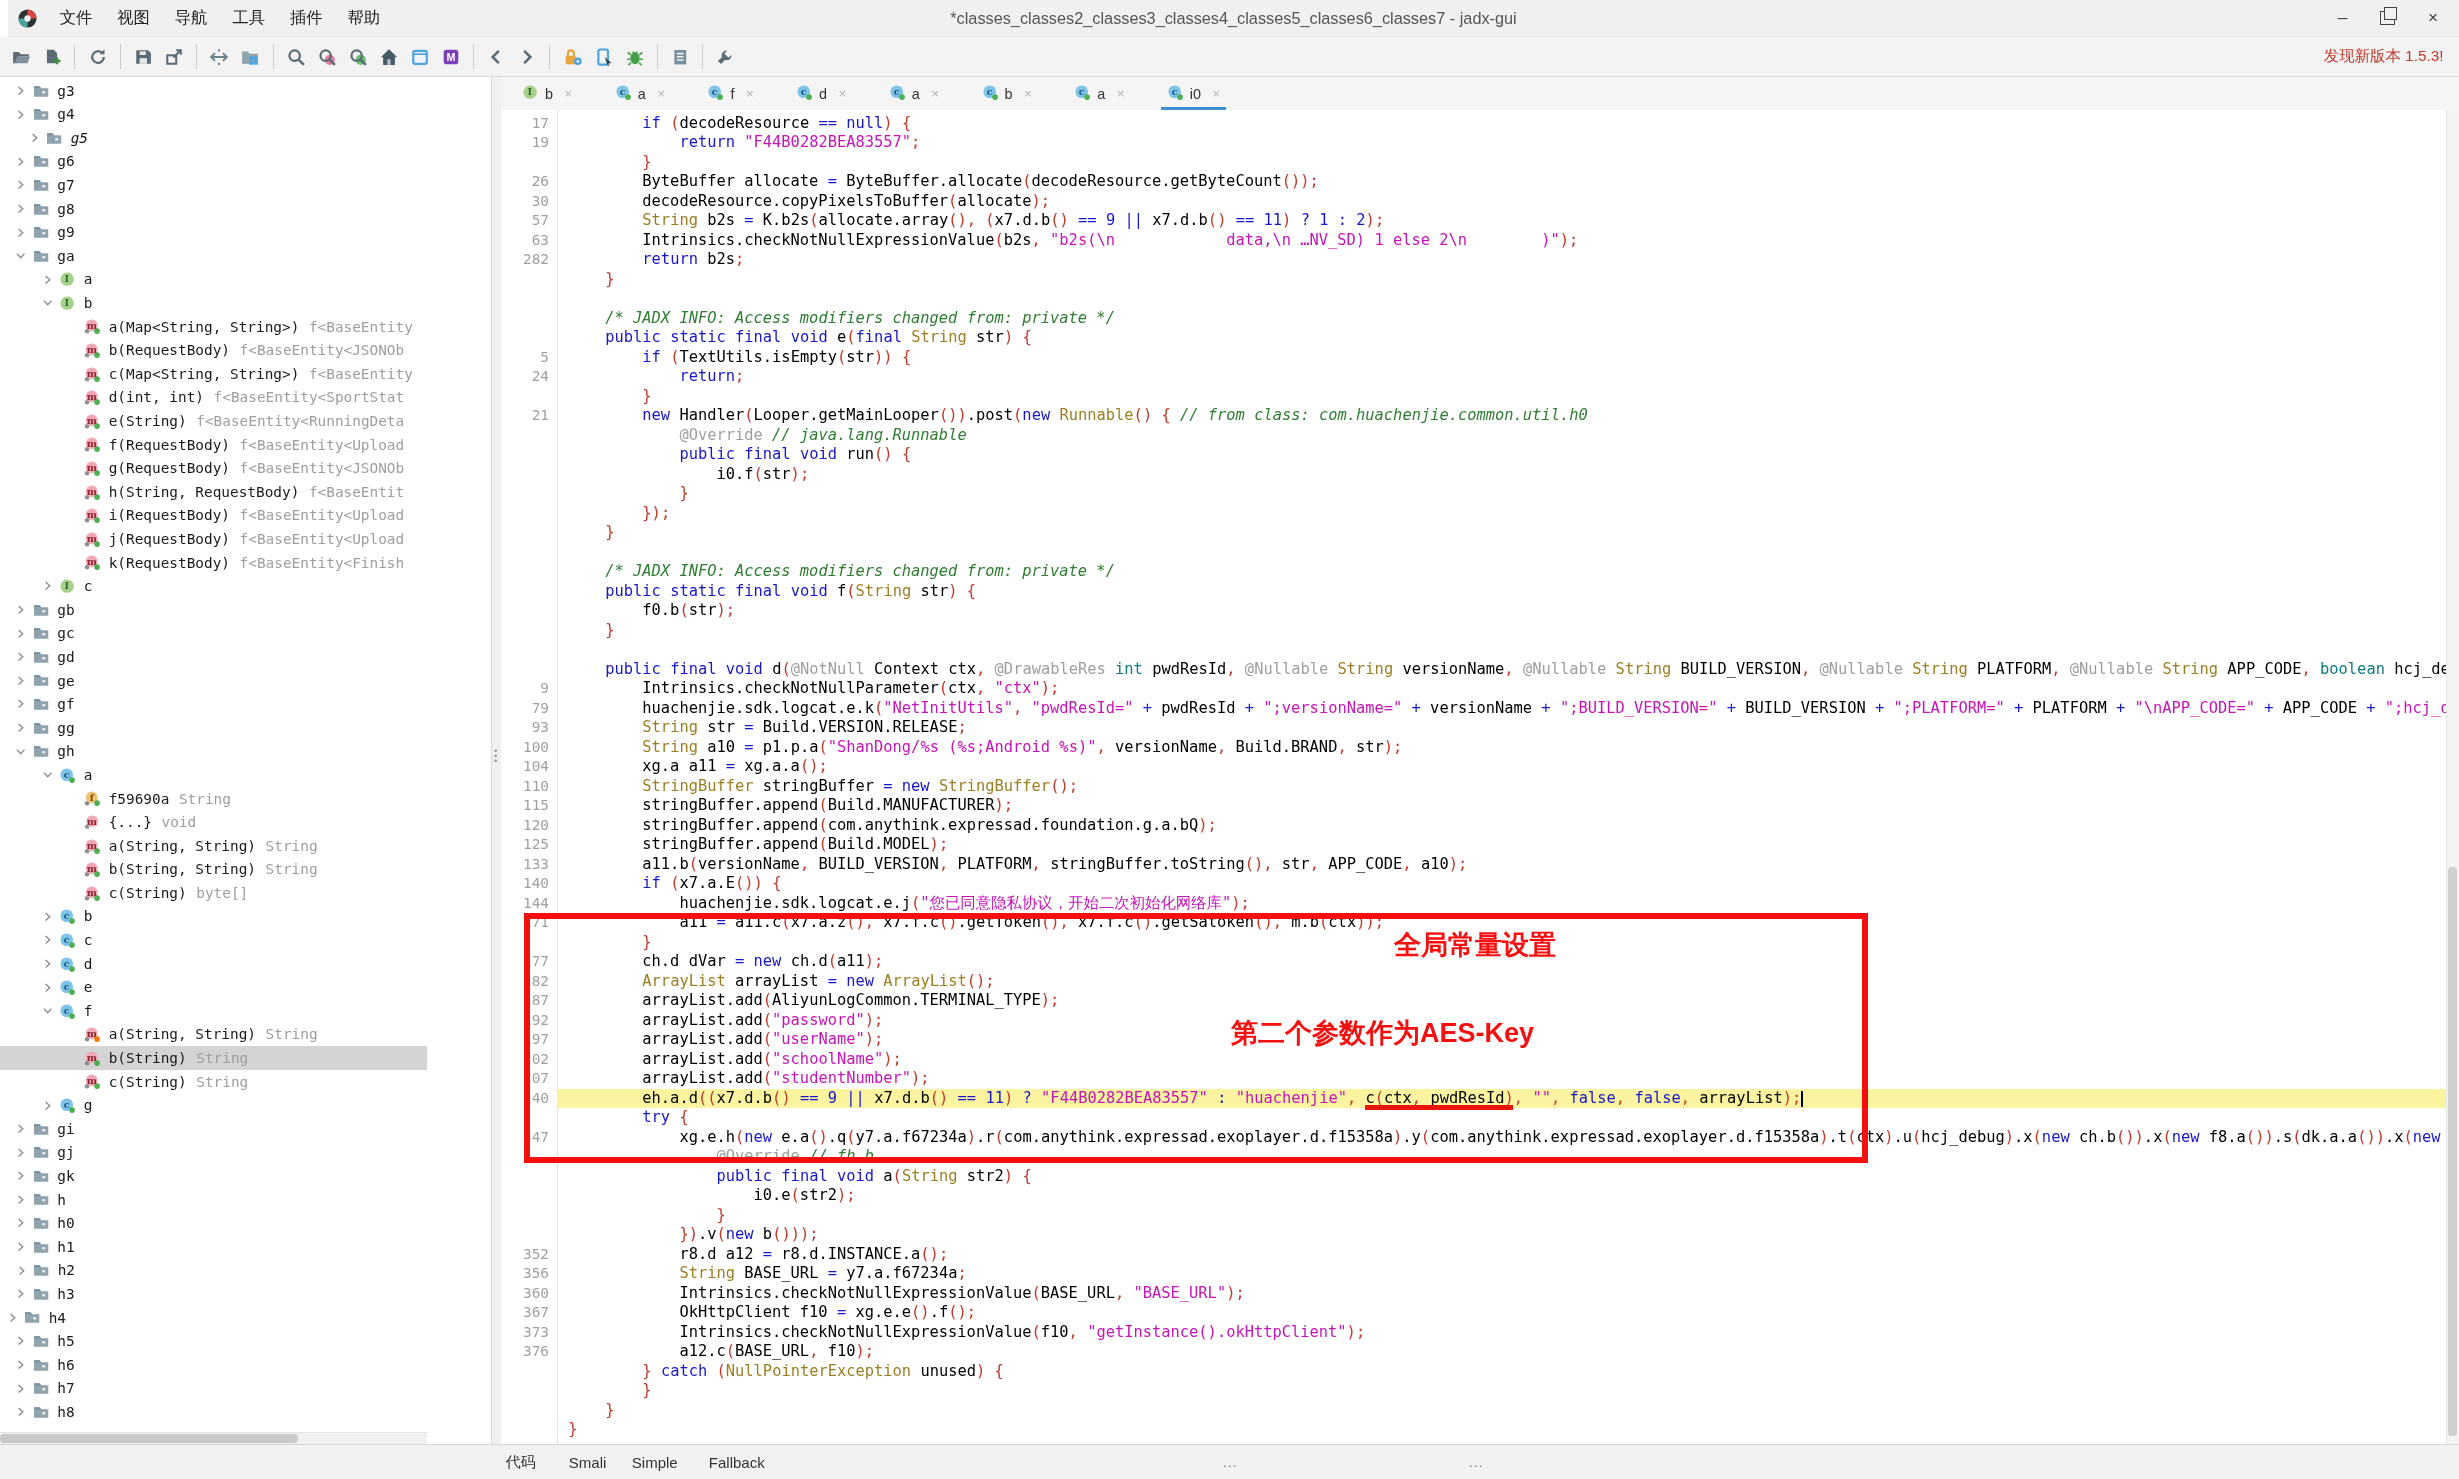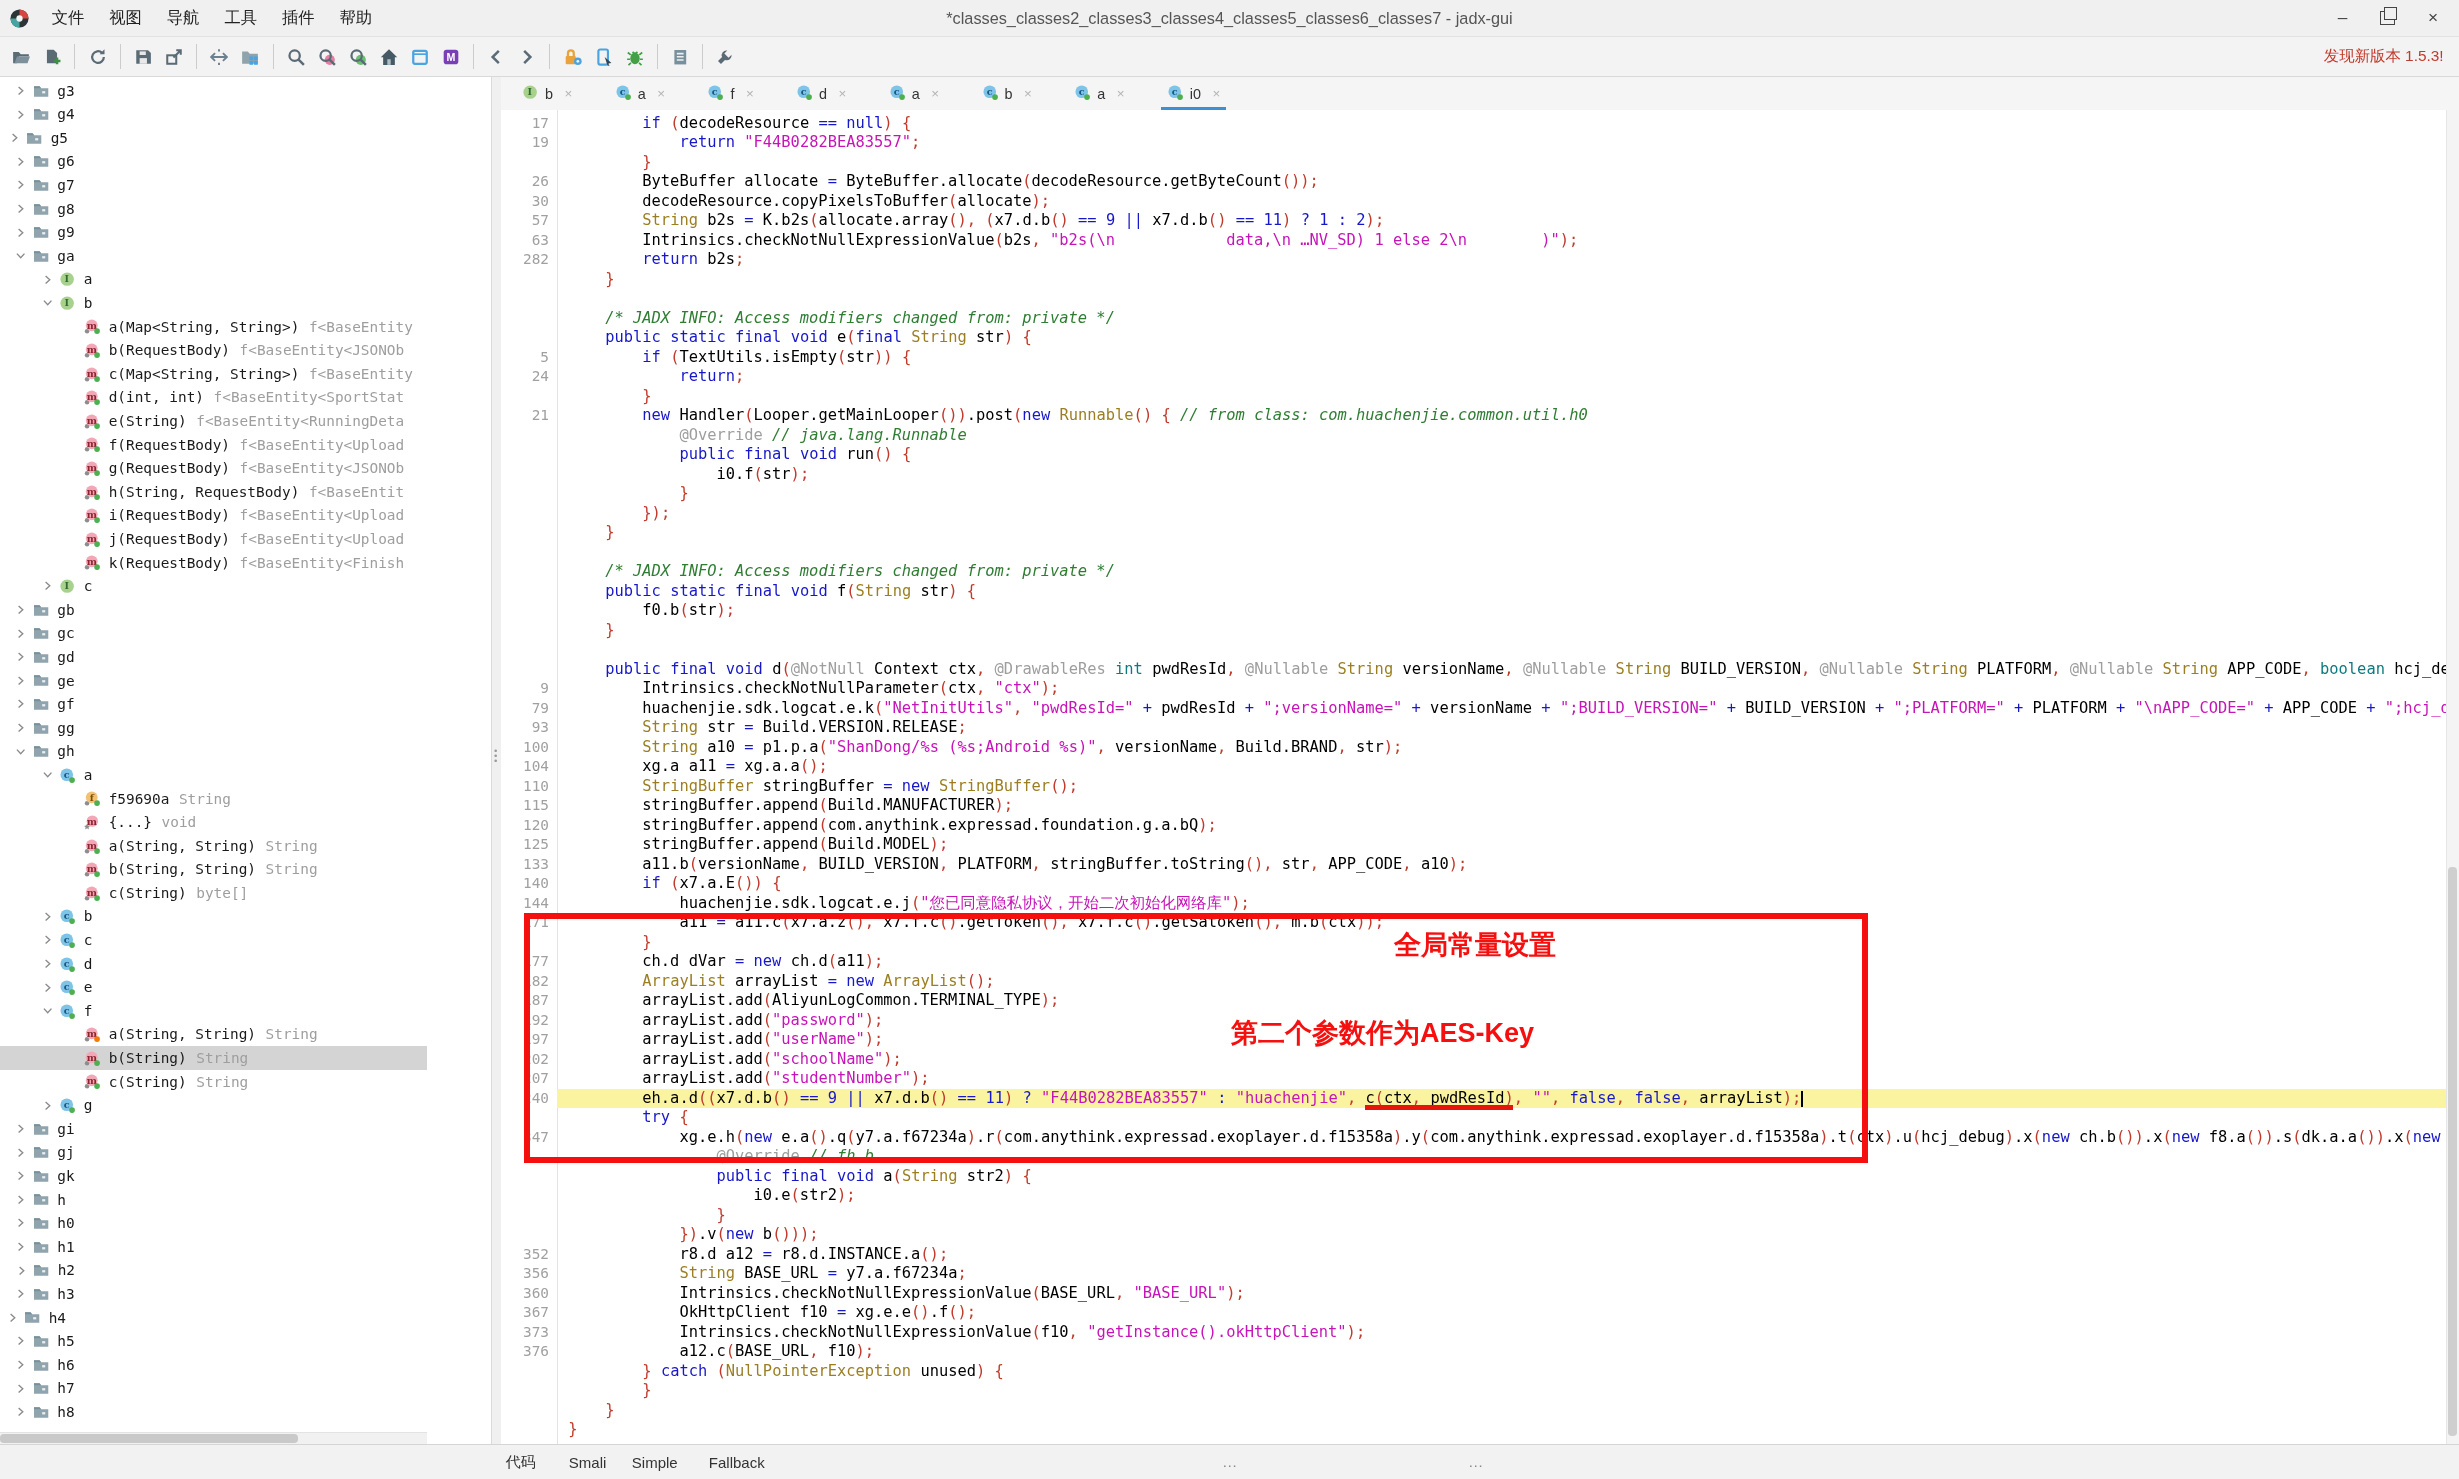--- a/index.html
+++ b/index.html
@@ -1,19 +1,19 @@
 <!DOCTYPE html>
 <html><head>
 <meta charset="utf-8">
 <style>
   html,body{margin:0;padding:0;}
   body{width:2459px;height:1479px;position:relative;overflow:hidden;background:#fff;
        font-family:"Liberation Sans",sans-serif;color:#222;}
   
-  #titlebar{position:absolute;top:0;left:0;right:0;height:36px;background:#f0f0f0;
+  #titlebar{position:absolute;top:0;left:8px;right:0;height:36px;background:#f0f0f0;
             border-bottom:1px solid #e2e2e2;display:flex;align-items:center;}
   #app-logo{width:21px;height:21px;margin:0 9.6px 0 8.6px;flex:none;}
   .menu-item{font-size:16.3px;color:#222;padding:0 12.5px;height:100%;display:flex;align-items:center;}
   #win-title{position:absolute;left:0;right:0;text-align:center;font-size:16.3px;color:#555;pointer-events:none;}
   #win-controls{margin-left:auto;display:flex;align-items:center;gap:33px;padding-right:21px;z-index:2;}
   .wc{color:#444;font-size:17.3px;line-height:1;}
   #wc-restore{width:12.5px;height:12.5px;border:1.4px solid #444;position:relative;}
   #wc-restore:before{content:"";position:absolute;left:2.9px;top:-4.8px;width:10.6px;height:10.6px;border:1.4px solid #444;background:#f0f0f0;}
   
   #toolbar{position:absolute;top:37px;left:0;right:0;height:39px;background:#f3f3f3;
@@ -274,21 +274,21 @@
         </span>
         <span class="ticon">
           <svg width="16.3" height="16.3" viewBox="0 0 16 16">
             <path d="M1 3.2h5.4l1.6 2H15v8.3H1z" fill="#90a4ae"></path>
             <path d="M1 3.2h5.4l1.6 2H1z" fill="#78909c"></path>
             <rect x="9" y="8" width="3" height="2.2" fill="#eceff1"></rect>
           </svg>
         </span>
         <span>g4</span>
       </div>
-      <div class="trow" style="padding-left: 3px;">
+      <div class="trow" style="padding-left: 23px; font-style: italic;">
         <span class="texp">
           <svg width="13.4" height="13.4" viewBox="0 0 16 16">
             <path d="M5.5 3.5L10.5 8l-5 4.5" stroke="#8a8a8a" stroke-width="1.6" fill="none"></path>
           </svg>
         </span>
         <span class="ticon">
           <svg width="16.3" height="16.3" viewBox="0 0 16 16">
             <path d="M1 3.2h5.4l1.6 2H15v8.3H1z" fill="#90a4ae"></path>
             <path d="M1 3.2h5.4l1.6 2H1z" fill="#78909c"></path>
             <rect x="9" y="8" width="3" height="2.2" fill="#eceff1"></rect>

